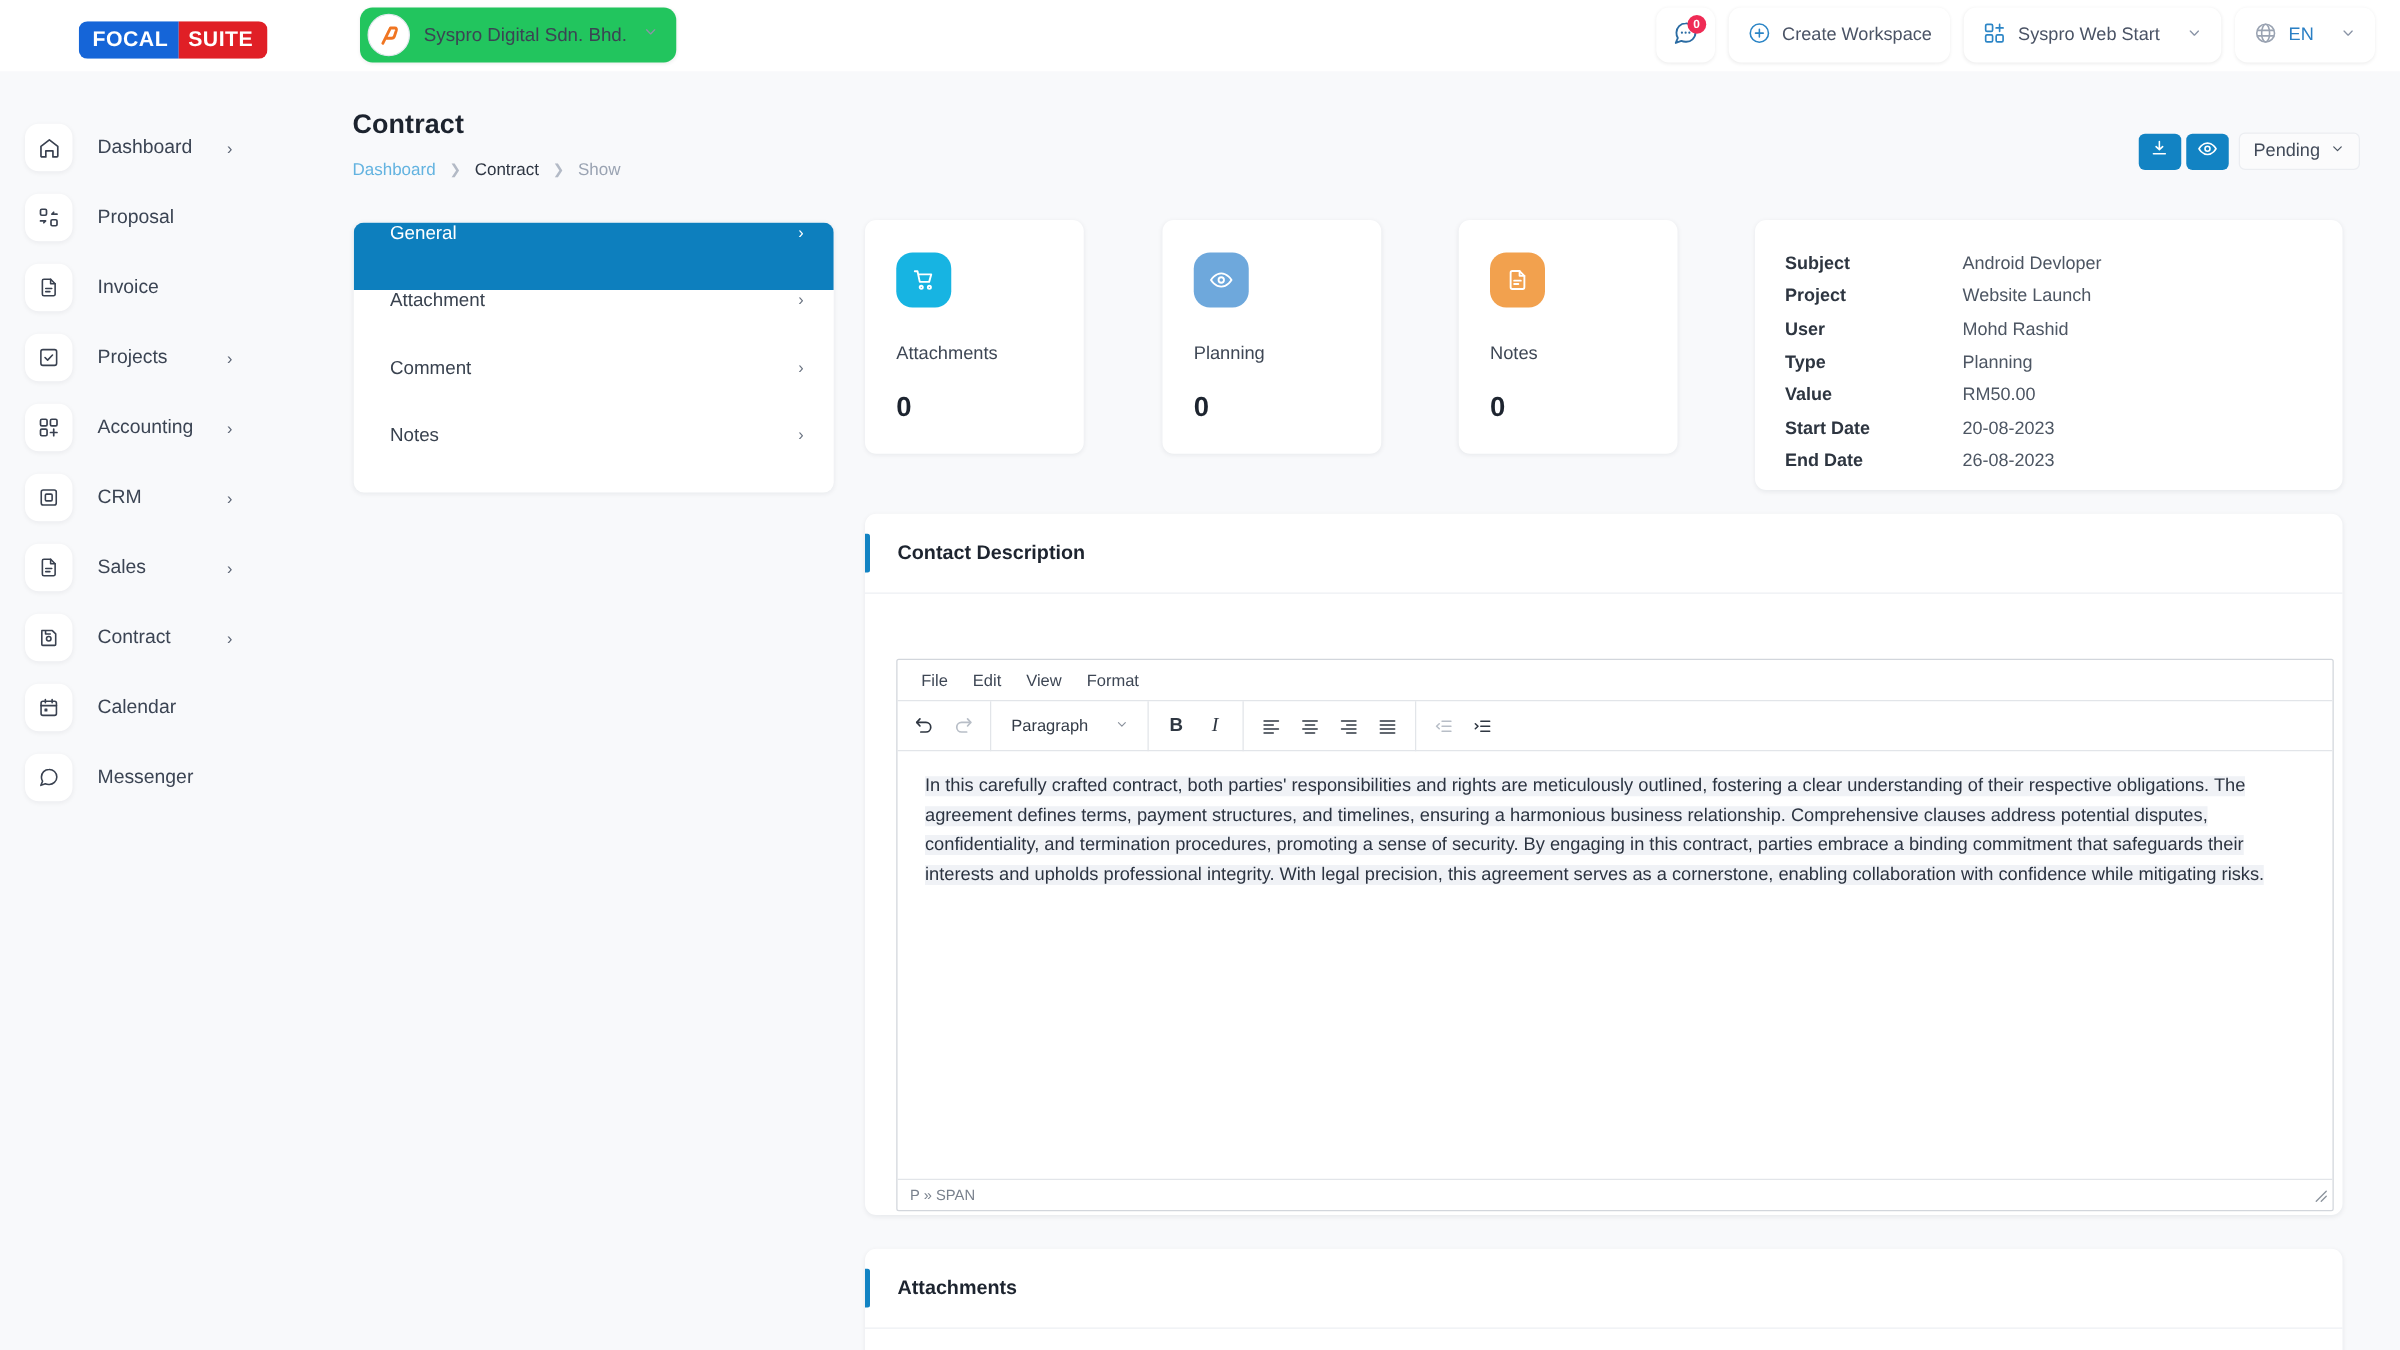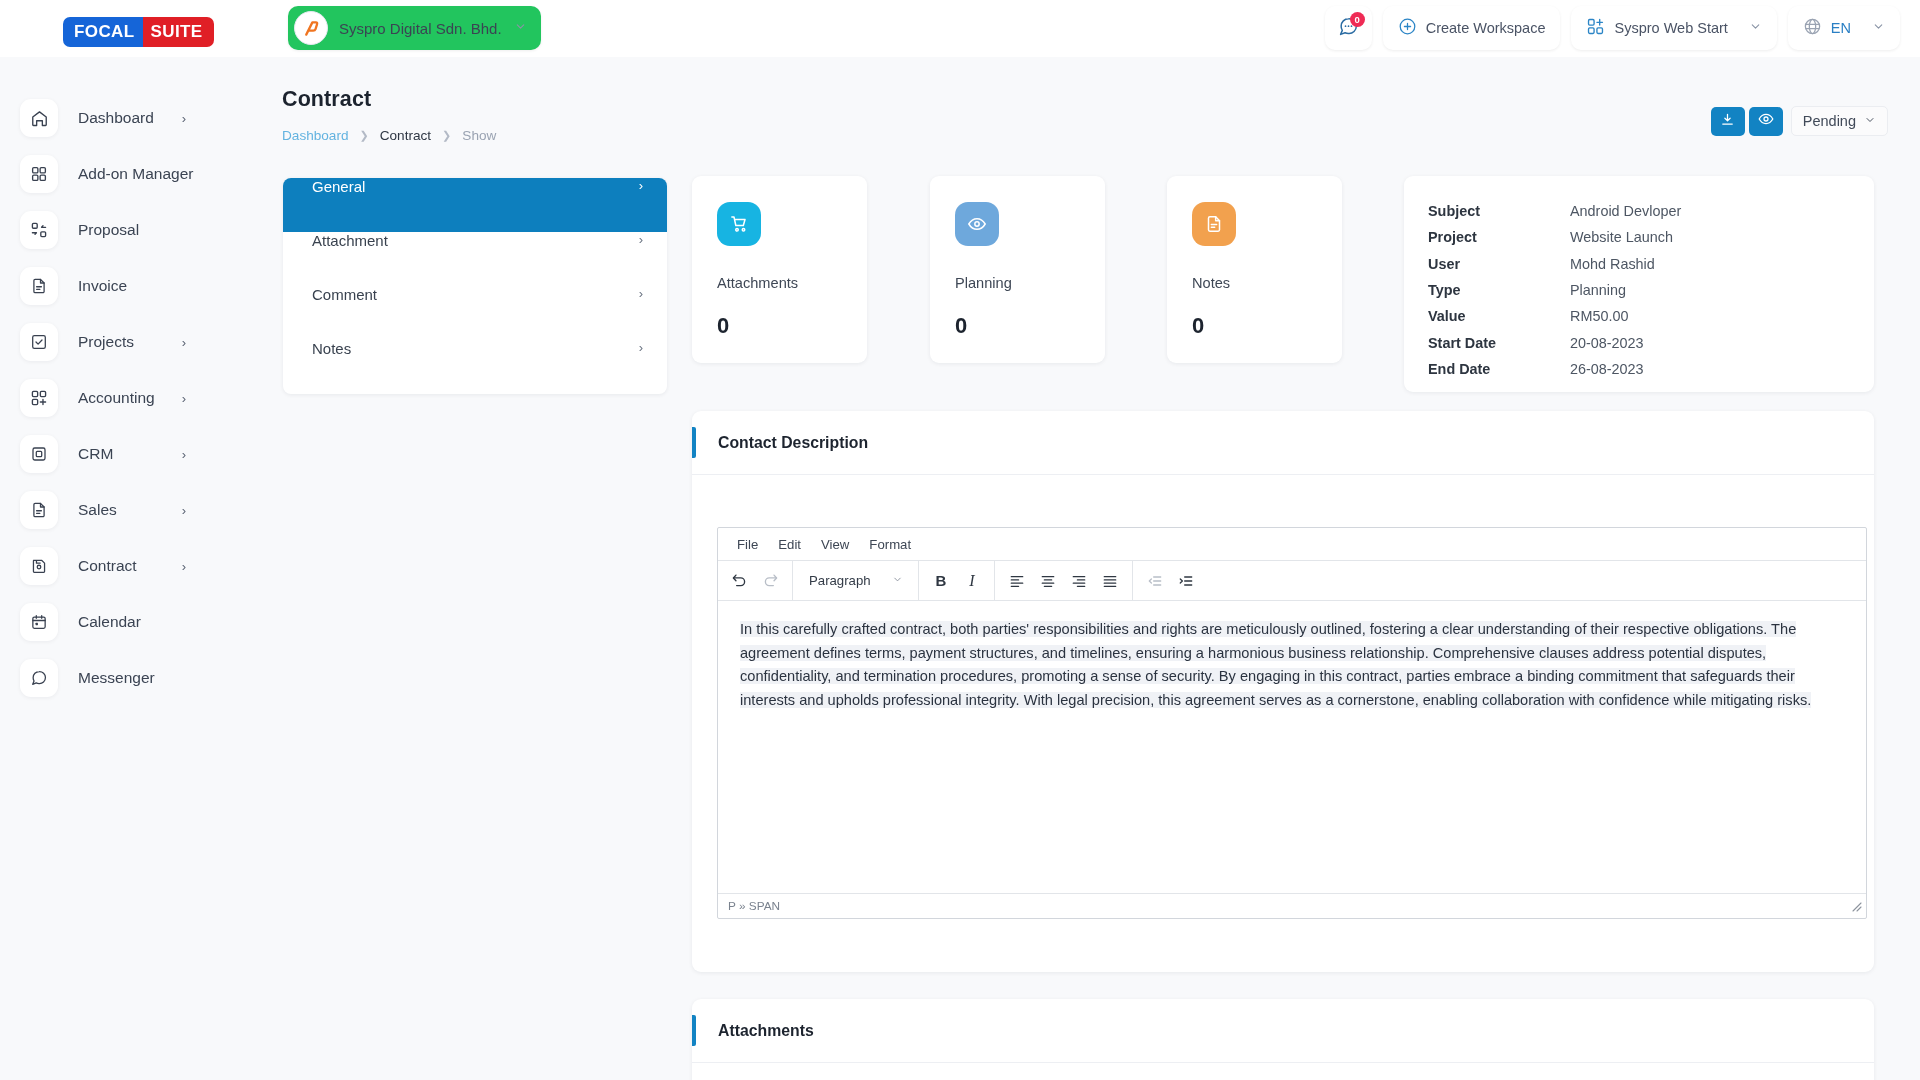--- a/index.html
+++ b/index.html
@@ -142,21 +142,21 @@
   }
   #panel-desc { top: 411px; height: 561px; }
   #panel-att  { top: 999px; height: 130px; }
   .panel-head { display: flex; align-items: center; height: 63px; padding-left: 26px; position: relative; text-align: right; }
   .accent { position: absolute; left: 0; top: 16px; width: 4px; height: 31px; background: #1283c3; border-radius: 0 2px 2px 0; }
   .panel-title { font-size: 15.8px; font-weight: bold; color: #1d242f; }
   .panel-sep { position: absolute; left: 0; right: 0; height: 1px; background: #edeff3; }
 
   
   .editor {
-    position: absolute; left: 717px; top: 527px; width: 1150px; height: 392px;
+    position: absolute; left: 717px; top: 527px; width: 1150px; height: 442px;
     background: #fff; border: 1px solid #d2d6dc; border-radius: 2px;
     display: flex; flex-direction: column;
   }
   .ed-menubar {
     height: 33px; display: flex; align-items: center; gap: 4px;
     padding-left: 11px; border-bottom: 1px solid #e2e5e9;
   }
   .ed-menu { font-size: 13.2px; color: #3d4654; padding: 3px 8px; border-radius: 3px; }
   .ed-toolbar {
     height: 40px; display: flex; align-items: center; padding-left: 6px;
@@ -280,31 +280,20 @@
   <div class="nav-item">
     <span class="nav-ico">
       <svg width="19" height="19" viewBox="0 0 24 24" fill="none" stroke="currentColor" stroke-width="1.7" stroke-linecap="round" stroke-linejoin="round">
           <path d="M3.5 10.2 12 3.6l8.5 6.6V20a.9.9 0 0 1-.9.9h-4v-6.1h-7.2v6.1h-4A.9.9 0 0 1 3.5 20z"></path>
         </svg>
     </span>
     <span class="nav-label">Dashboard</span>
     <span class="nav-arrow">›</span>
   </div>
 
-  <div class="nav-item">
-    <span class="nav-ico">
-      <svg width="18" height="18" viewBox="0 0 24 24" fill="none" stroke="currentColor" stroke-width="1.8">
-          <rect x="3.5" y="3.5" width="7" height="7" rx="1.6"></rect>
-          <rect x="13.5" y="3.5" width="7" height="7" rx="1.6"></rect>
-          <rect x="3.5" y="13.5" width="7" height="7" rx="1.6"></rect>
-          <rect x="13.5" y="13.5" width="7" height="7" rx="1.6"></rect>
-        </svg>
-    </span>
-    <span class="nav-label">Add-on Manager</span>
-  </div>
 
   <div class="nav-item">
     <span class="nav-ico">
       <svg width="18" height="18" viewBox="0 0 24 24" fill="none" stroke="currentColor" stroke-width="1.8">
           <rect x="3.2" y="3.2" width="6.4" height="6.4" rx="1.4"></rect>
           <rect x="14.4" y="14.4" width="6.4" height="6.4" rx="1.4"></rect>
           <path d="M20.8 8.4h-5.4l1.9-2M3.2 15.6h5.4l-1.9 2" stroke-linecap="round" stroke-linejoin="round"></path>
         </svg>
     </span>
     <span class="nav-label">Proposal</span>

